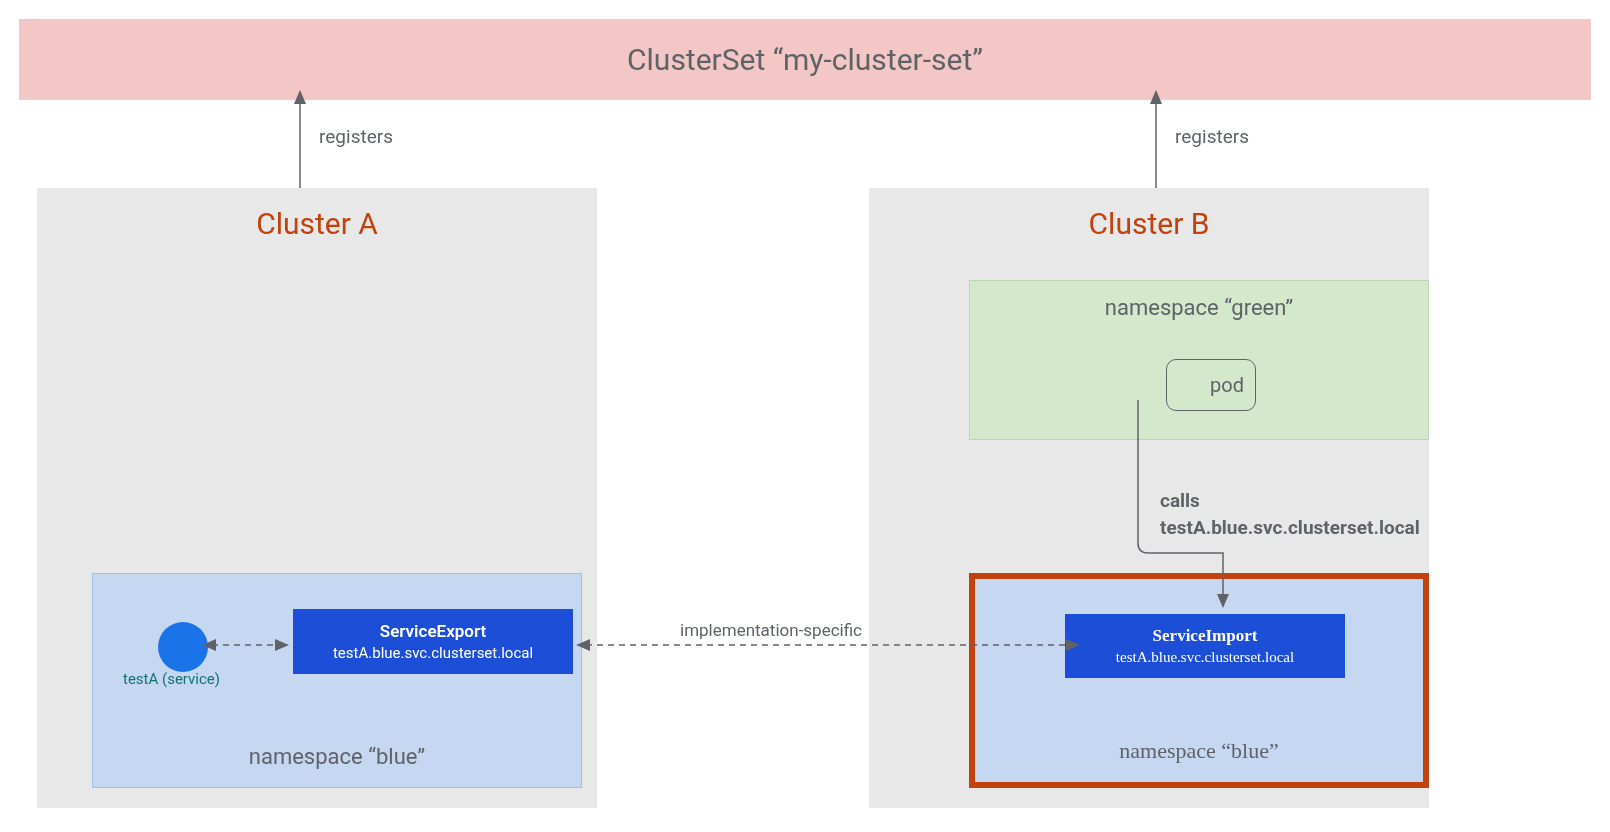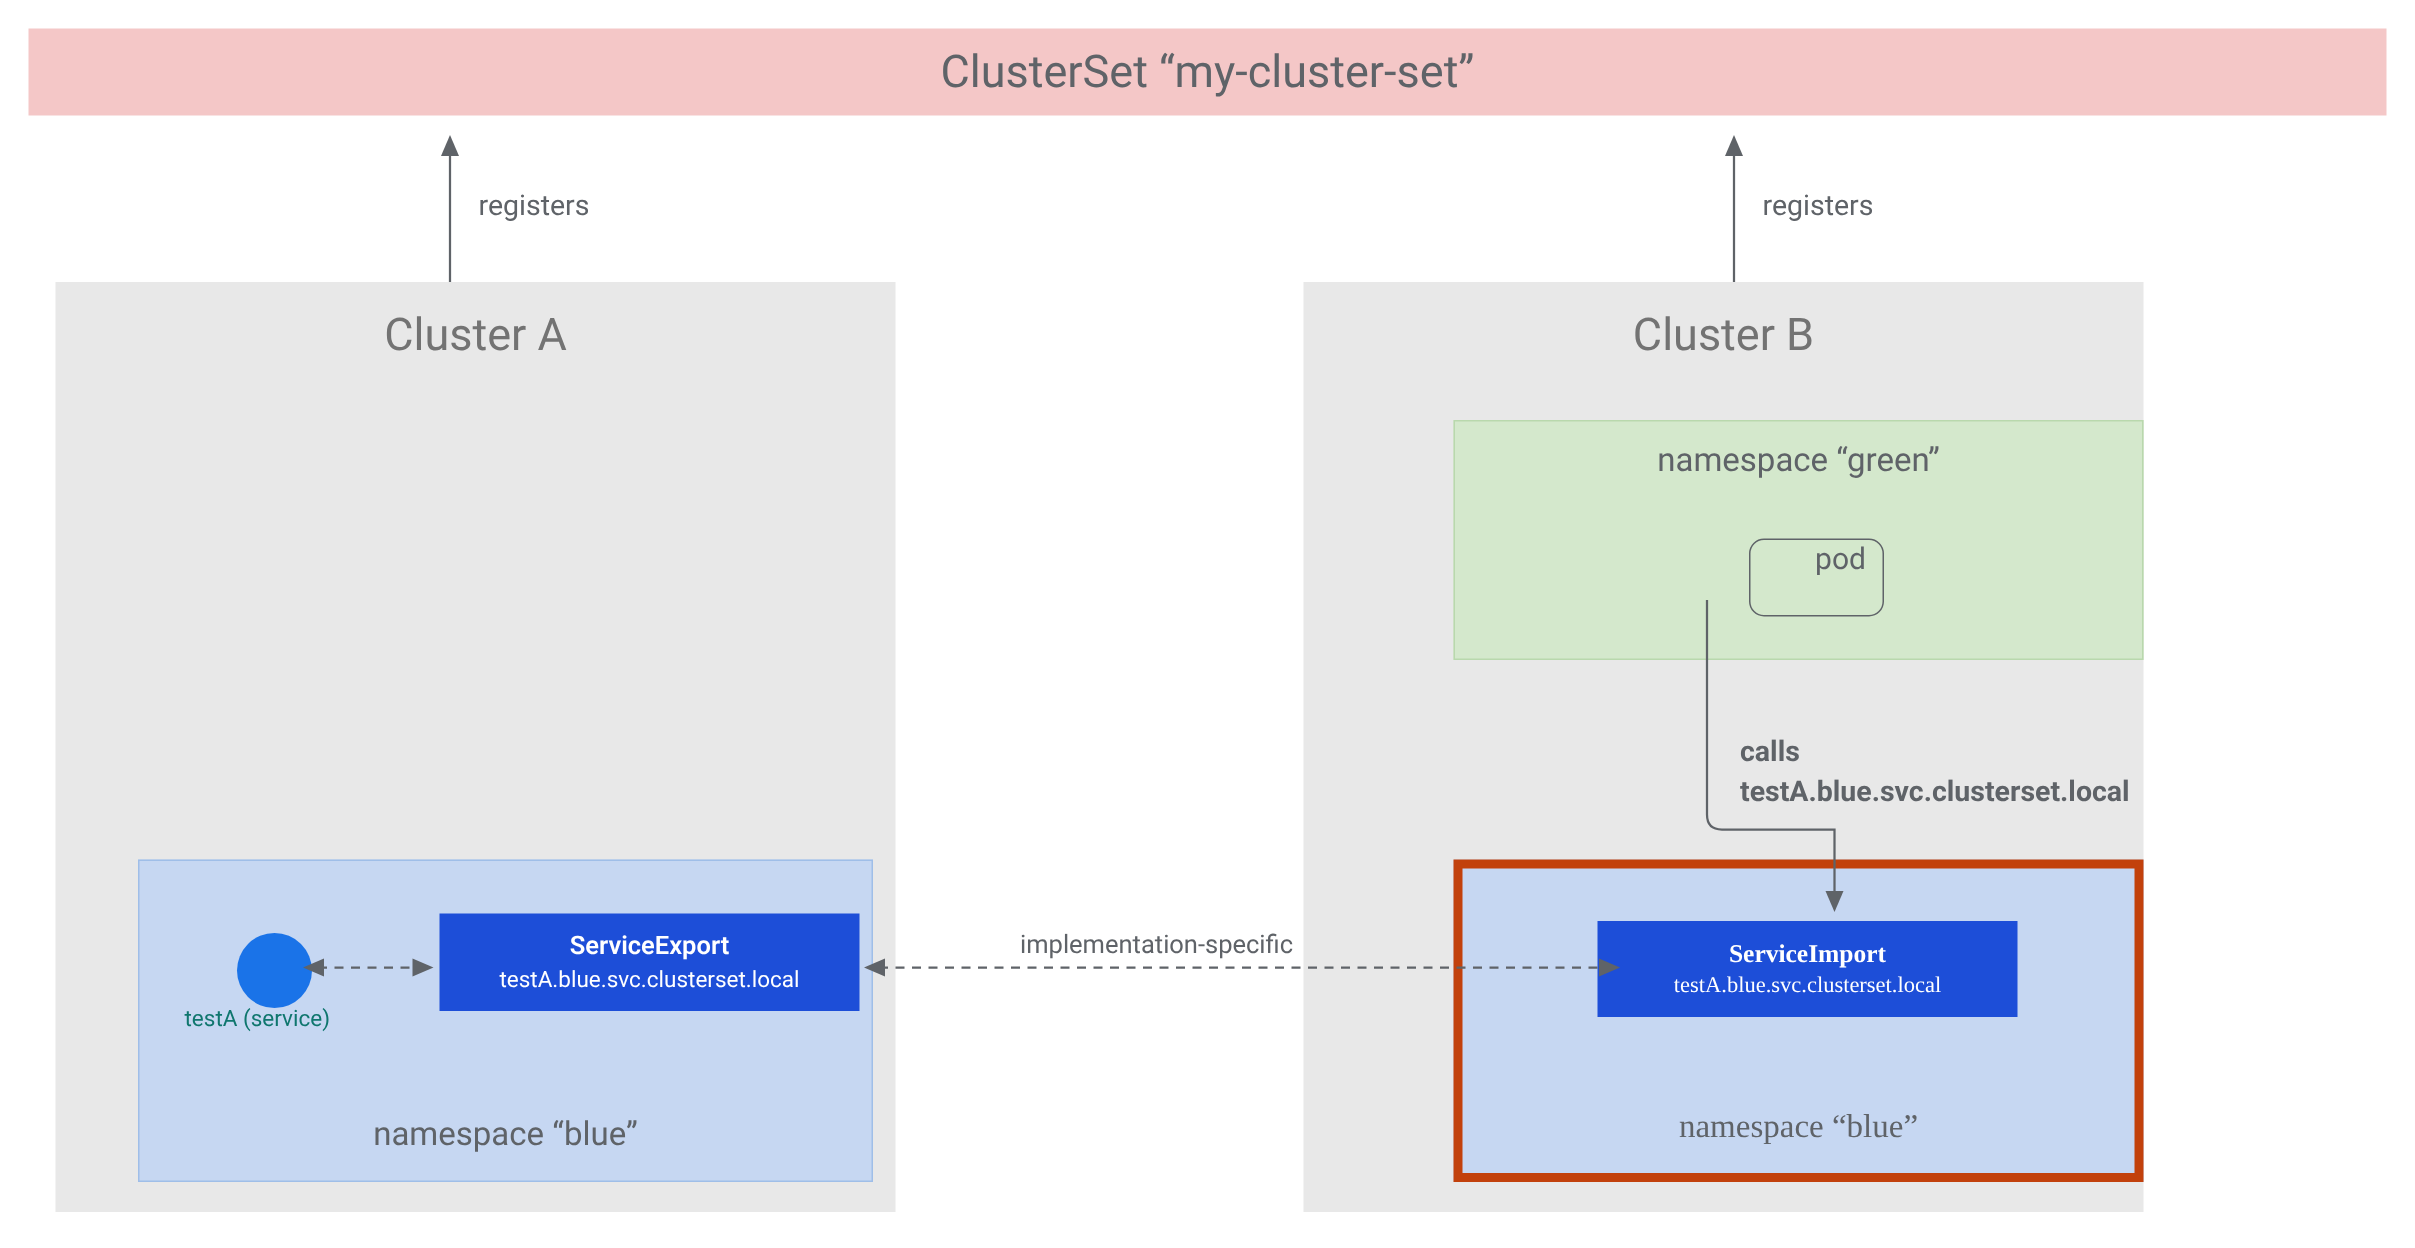--- a/index.html
+++ b/index.html
@@ -9,21 +9,21 @@
       width: 1610px;
       height: 832px;
       position: relative;
       color: #5f6368;
     }
     .clusterset-bar {
       position: absolute;
       top: 19px;
       left: 19px;
       width: 1572px;
-      height: 58px;
+      height: 81px;
       background: #f4c7c7;
       display: flex;
       align-items: center;
       justify-content: center;
       font-size: 30px;
       color: #5f6368;
     }
     .cluster-box {
       position: absolute;
       top: 188px;
@@ -32,21 +32,21 @@
       background: #e8e8e8;
     }
     .cluster-a { left: 37px; }
     .cluster-b { left: 869px; }
     .cluster-title {
       position: absolute;
       top: 18px;
       width: 100%;
       text-align: center;
       font-size: 30px;
-      color: #737373;
+      color: #c2410c;
     }
     .namespace-box {
       position: absolute;
       border: 1px solid rgba(0,0,0,0.15);
     }
     .ns-blue-a {
       left: 55px;
       top: 385px;
       width: 490px;
       height: 215px;
@@ -113,21 +113,21 @@
     .pod-box {
       position: absolute;
       left: 196px;
       top: 78px;
       width: 90px;
       height: 52px;
       border: 1.5px solid #5f6368;
       border-radius: 10px;
       background: transparent;
       display: flex;
-      align-items: flex-start;
+      align-items: center;
       justify-content: center;
       font-size: 20px;
       color: #5f6368;
       padding-left: 32px;
     }
     .arrow-label {
       position: absolute;
       font-size: 19px;
       color: #5f6368;
     }

